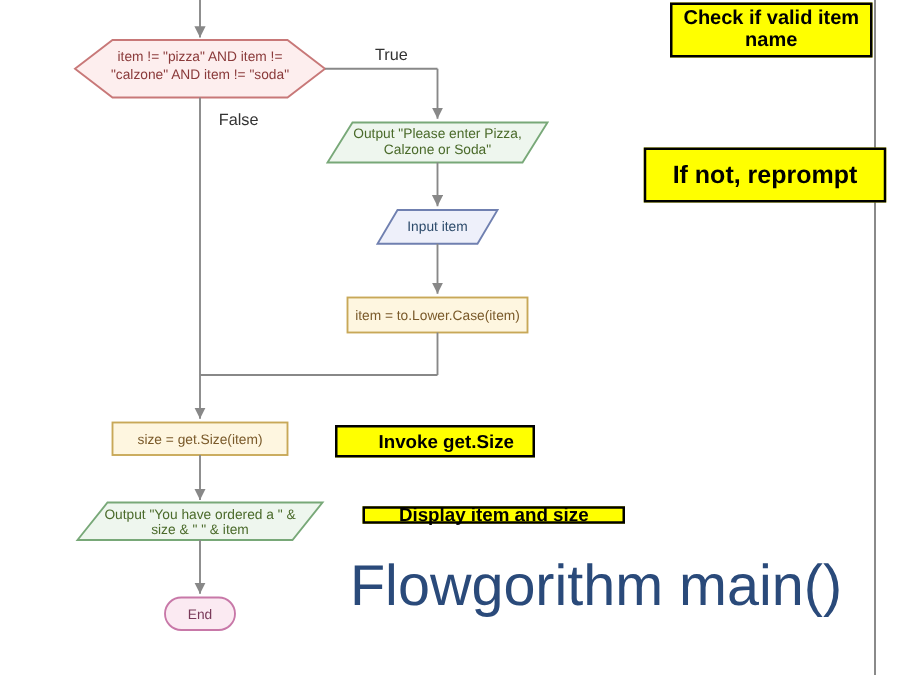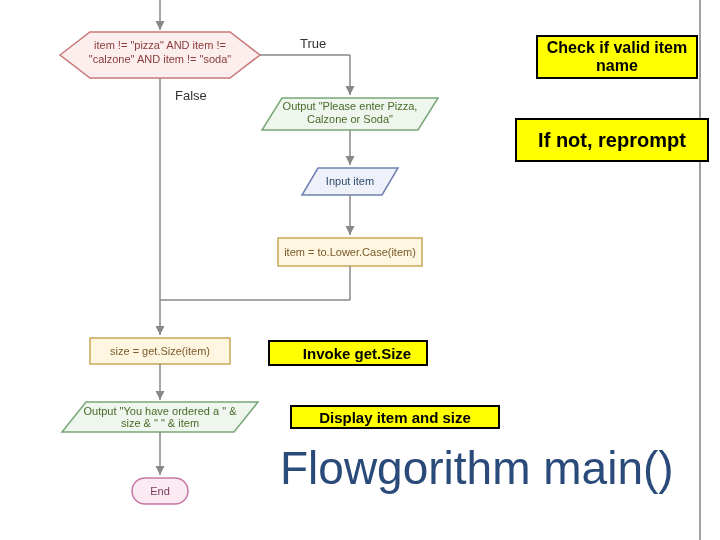--- a/index.html
+++ b/index.html
@@ -101,21 +101,21 @@
   <text x="160" y="427" text-anchor="middle" class="flowtext smallgreen">size &amp; " " &amp; item</text>
 
   <line x1="160" y1="432" x2="160" y2="475" stroke="#888888" stroke-width="1.5" marker-end="url(#arrowhead)"></line>
 
   <rect x="132" y="478" rx="13" ry="13" width="56" height="26" fill="#fbeaf2" stroke="#c878a8" stroke-width="1.5"></rect>
   <text x="160" y="495" text-anchor="middle" class="flowtext smallpink">End</text>
 
   <line x1="700" y1="0" x2="700" y2="540" stroke="#444" stroke-width="1"></line>
 </svg>
 
-<div class="callout" style="left:536px; top:2px; width:162px; height:44px; font-size:16px;margin-top:33px;">Check if valid item name</div>
+<div class="callout" style="left:536px; top:2px; width:162px; height:44px; font-size:16px;">Check if valid item name</div>
 
 <div class="callout" style="left:515px; top:118px; width:194px; height:44px; font-size:20px;">If not, reprompt</div>
 
 <div class="callout" style="left:268px; top:340px; width:160px; height:26px; font-size:15px;padding-left:24px;">Invoke get.Size</div>
 
-<div class="callout" style="left:290px; top:405px; width:210px; height:24px; font-size:15px;">Display item and size</div>
+<div class="callout" style="left:290px; top:405px; width:210px; height:14px; font-size:15px;">Display item and size</div>
 
 <div class="big-title" style="left:280px; top:445px; font-size:46px;">Flowgorithm main()</div>
 
 </body></html>

